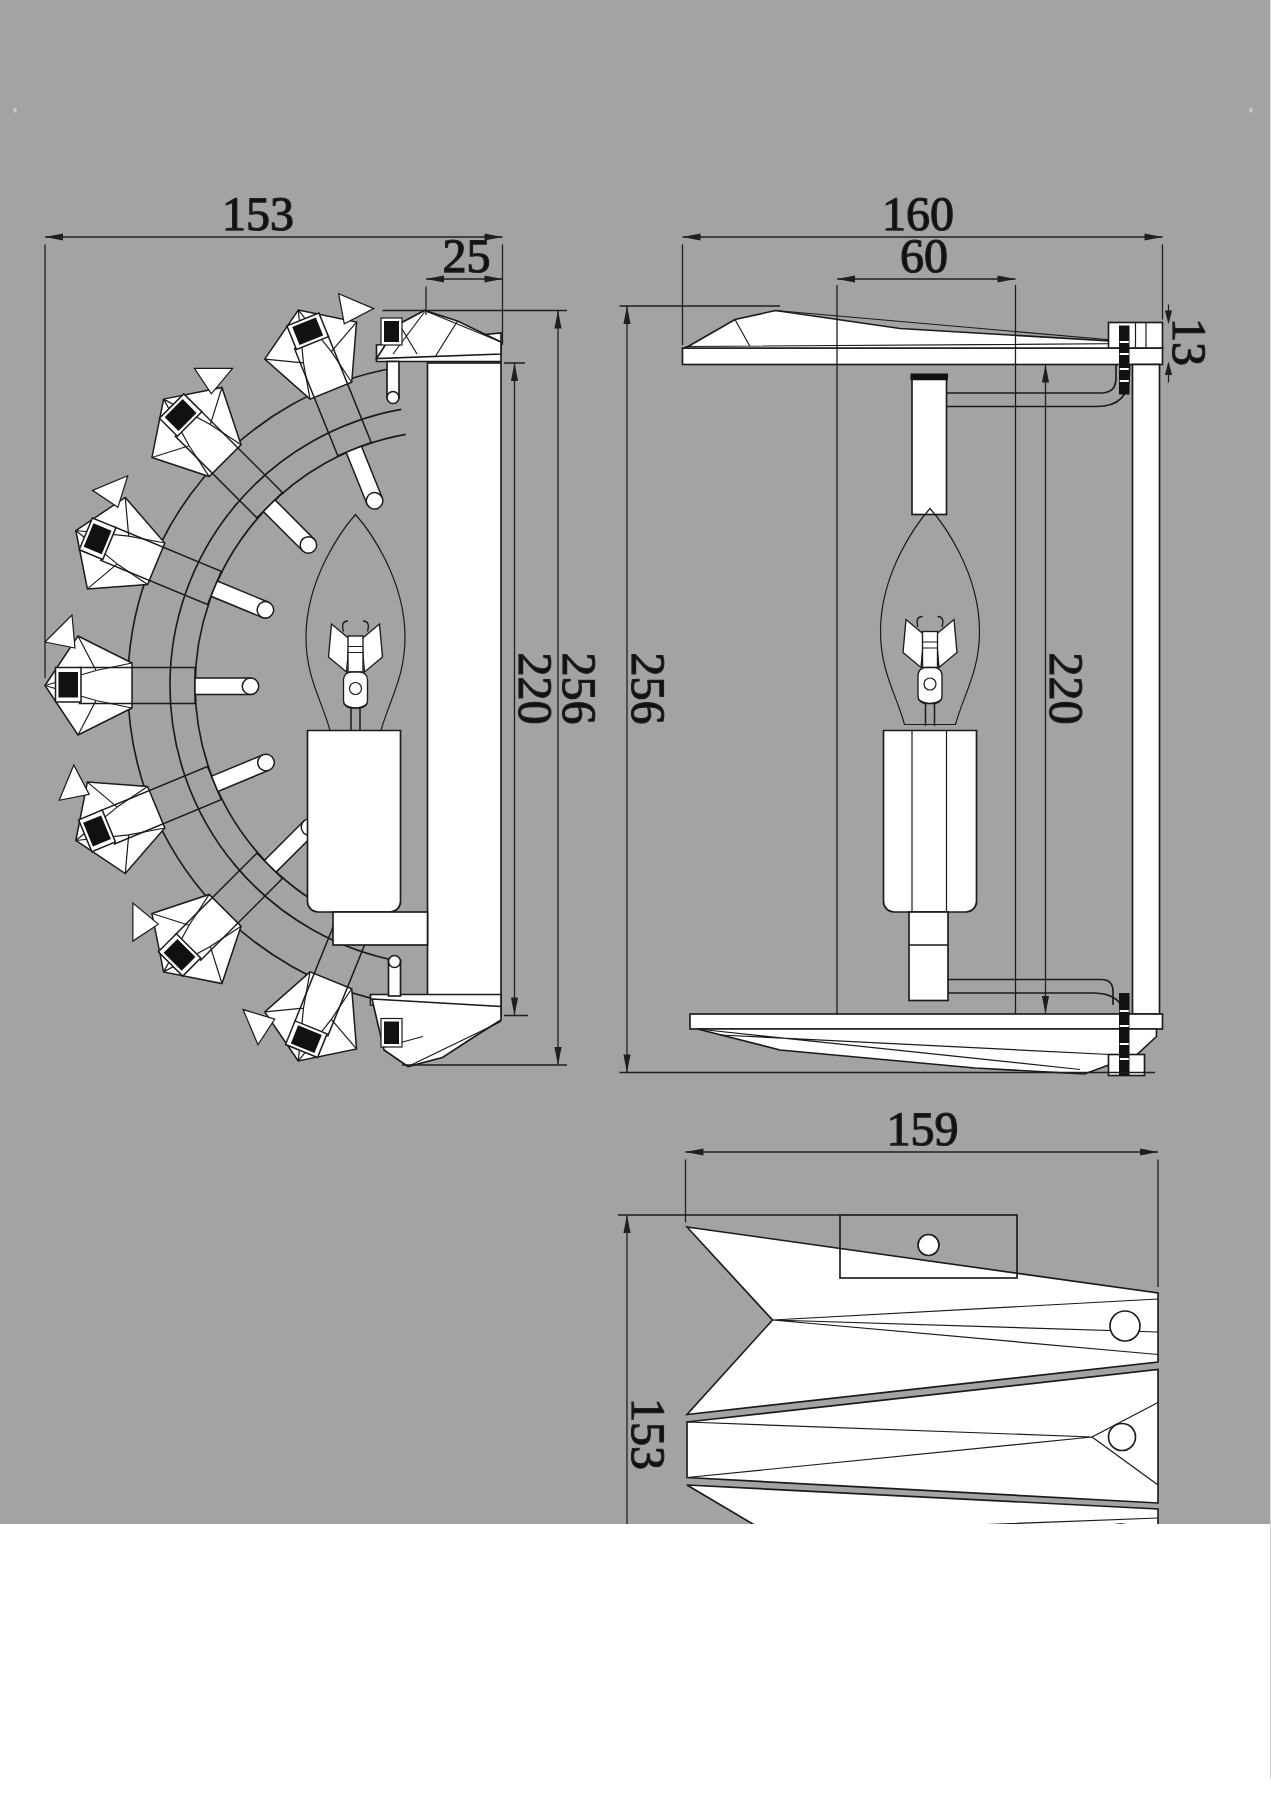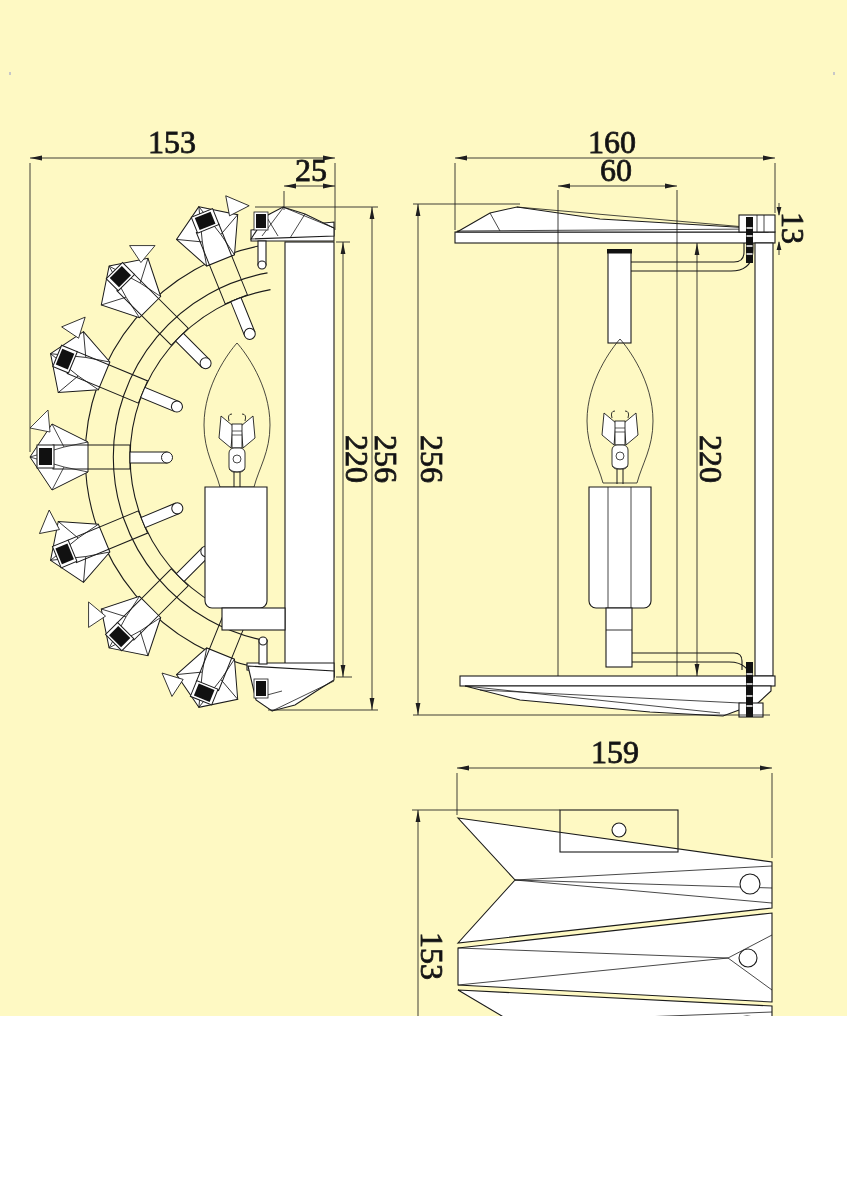--- a/index.html
+++ b/index.html
@@ -1,16 +1,16 @@
 <!DOCTYPE html>
 <html><head>
 <meta charset="utf-8">
 <style>
   html,body{margin:0;padding:0;background:#ffffff;}
-  .page{position:relative;width:847px;height:1016px;background:#fef9c3;overflow:hidden;
+  .page{position:relative;width:847px;height:1016px;background:#a3a3a3;overflow:hidden;
         font-family:"Liberation Serif","DejaVu Serif",serif;}
   svg{position:absolute;left:0;top:0;}
   .dim-text{font-family:"Liberation Serif","DejaVu Serif",serif;font-size:32px;fill:#111;}
 </style>
 </head>
 <body>
 
 <div class="page">
 <svg width="847" height="1200" viewBox="0 0 847 1200">
 

